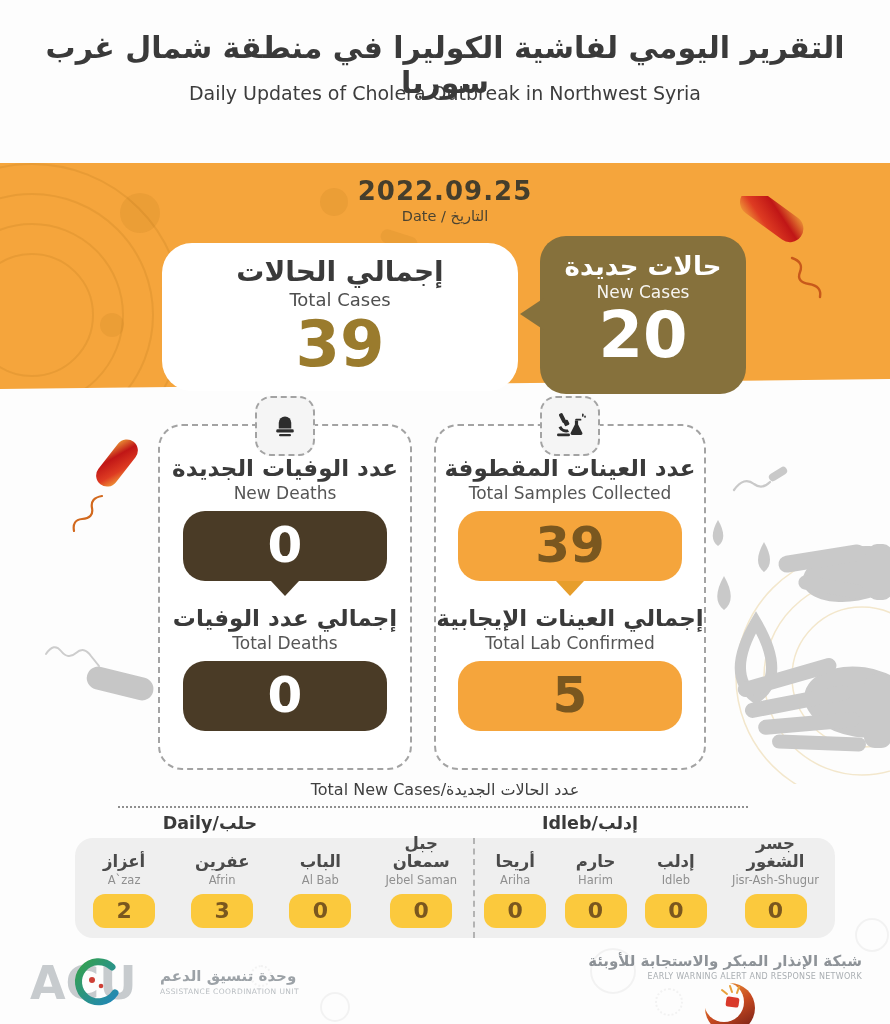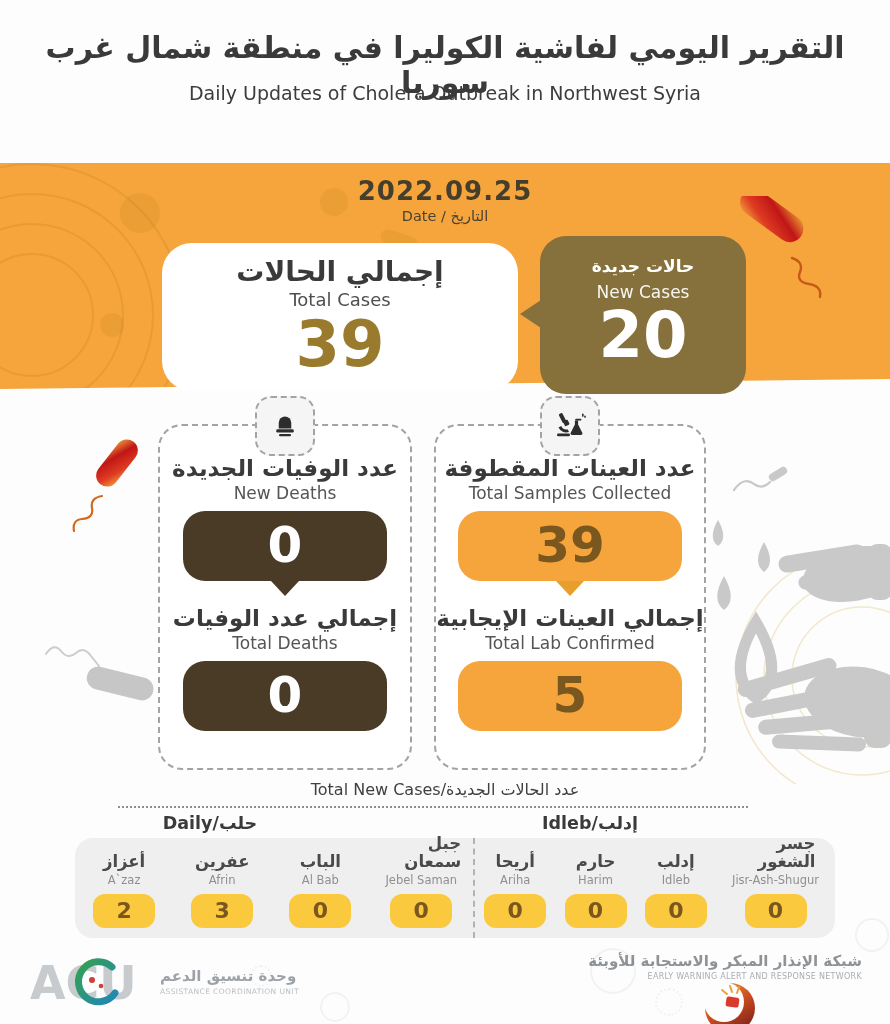--- a/index.html
+++ b/index.html
@@ -23,21 +23,21 @@
   .date-label{top:208px;font-size:14.5px;color:#4A4332;}
 
   
   .bubble-white{left:162px;top:243px;width:356px;height:148px;background:#ffffff;
         border-radius:30px;text-align:center;z-index:4;}
   .bubble-white .lar{margin-top:12px;font-size:28px;font-weight:800;color:#3A3A3A;line-height:34px;}
   .bubble-white .len{font-size:18px;color:#4F4F4F;line-height:22px;}
   .bubble-white .val{font-size:64px;font-weight:800;color:#9A7B2D;line-height:66px;}
   .bubble-olive{left:540px;top:236px;width:206px;height:158px;background:#86713C;
         border-radius:26px;text-align:center;color:#fff;z-index:4;}
-  .bubble-olive .lar{margin-top:14px;font-size:17px;font-weight:800;line-height:32px;}
+  .bubble-olive .lar{margin-top:14px;font-size:26px;font-weight:800;line-height:32px;}
   .bubble-olive .len{font-size:17px;color:rgba(255,255,255,0.93);line-height:21px;}
   .bubble-olive .val{font-size:64px;font-weight:800;line-height:64px;}
   .olive-tail{position:absolute;left:-20px;top:62px;width:0;height:0;
         border-top:16px solid transparent;border-bottom:16px solid transparent;
         border-right:24px solid #86713C;}
 
   
   .card{position:absolute;background:#ffffff;border:2px dashed #A3A3A3;border-radius:24px;
         text-align:center;z-index:2;}
   .icon-tile{position:absolute;top:-30px;left:50%;transform:translateX(-50%);
@@ -56,21 +56,21 @@
   
   .tbl-title{top:780px;font-size:16px;color:#3F3F3F;}
   .tbl-line{position:absolute;left:118px;top:806px;width:630px;border-top:2px dotted #8F8F8F;}
   .grp-label{position:absolute;top:813px;font-size:17.5px;font-weight:800;color:#3A3A3A;text-align:center;}
   .panel{position:absolute;left:75px;top:838px;width:760px;height:100px;background:#EFEFEF;
         border-radius:18px;display:flex;}
   .grp{display:flex;}
   .grp.aleppo{width:398px;}
   .grp.idleb{flex:1;border-left:2px dashed #B3B3B3;}
   .cell{flex:1;display:flex;flex-direction:column;align-items:center;justify-content:flex-end;padding-bottom:10px;}
-  .cell .ar{font-size:16.5px;font-weight:700;color:#4A4A4A;line-height:1.1;max-width:80px;text-align:right;}
+  .cell .ar{font-size:16.5px;font-weight:700;color:#4A4A4A;line-height:1.1;max-width:80px;text-align:center;}
   .cell .en{font-size:11.5px;color:#8F8F8F;margin:2px 16px 7px;white-space:nowrap;}
   .pill{width:62px;height:34px;background:#FBC93D;border-radius:12px;font-size:22px;font-weight:800;
         color:#7A571F;line-height:34px;text-align:center;}
 
   
   .footer-block{position:absolute;display:flex;align-items:center;}
   .acu-text .ar{font-size:15px;font-weight:700;color:#9CA2A7;}
   .acu-text .en{font-size:7.5px;color:#B9BEC2;letter-spacing:0.4px;margin-top:2px;}
   .ewarn-text{text-align:right;}
   .ewarn-text .ar{font-size:15px;font-weight:700;color:#8E9398;}

